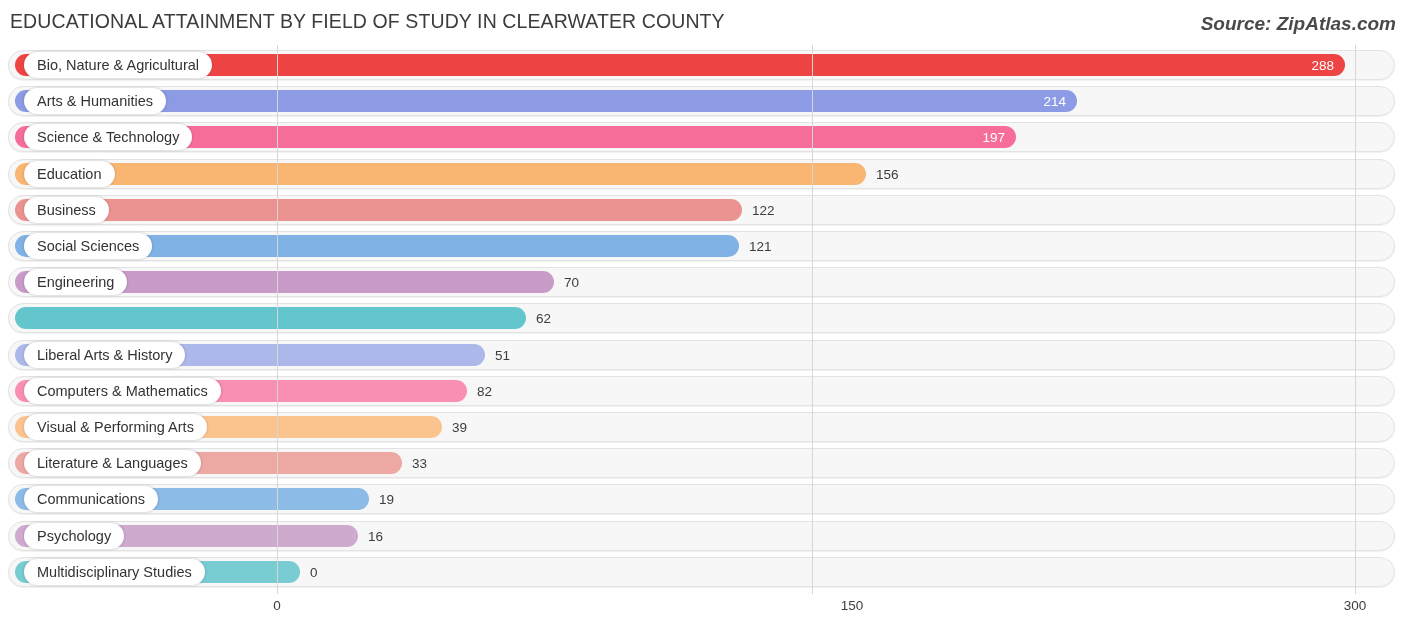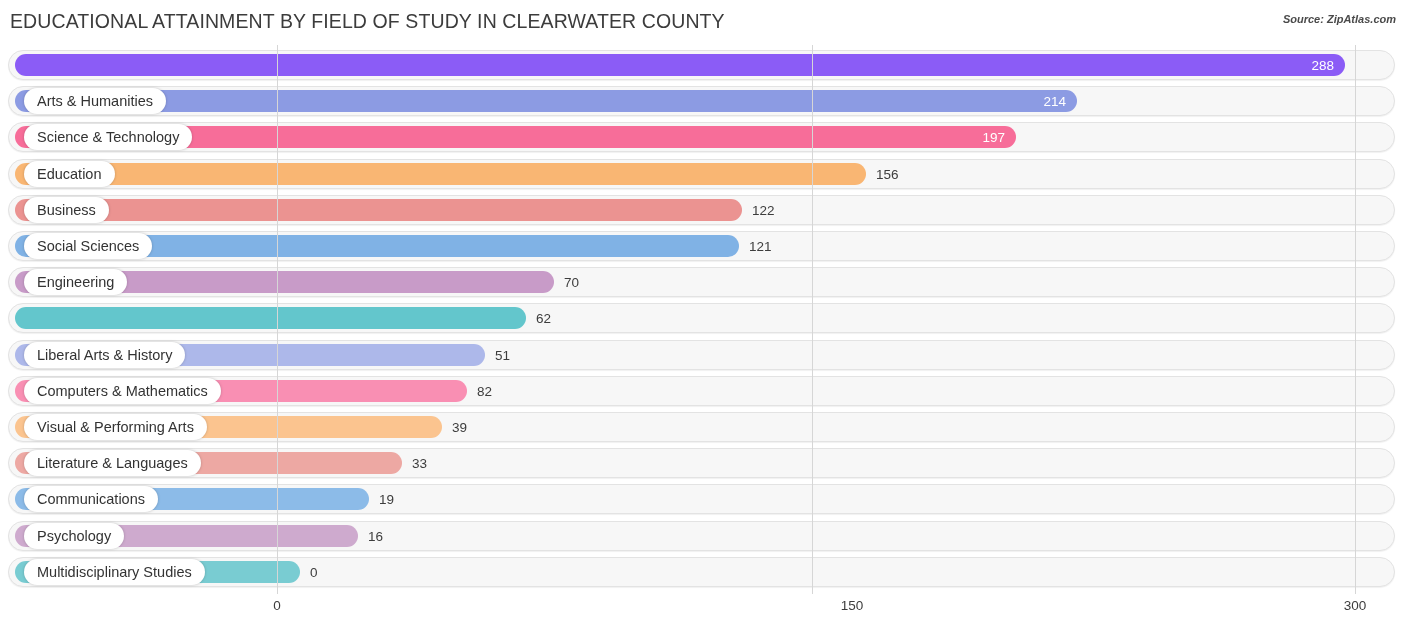--- a/index.html
+++ b/index.html
@@ -35,21 +35,21 @@
     font-size: 19.5px;
     letter-spacing: 0.1px;
     color: #3c3c3c;
     font-weight: 400;
     white-space: nowrap;
   }
   .chart-source {
     position: absolute;
     right: 10px;
     top: 13px;
-    font-size: 11px;
+    font-size: 19px;
     font-style: italic;
     font-weight: bold;
     color: #4a4a4a;
     white-space: nowrap;
   }
 
   
   .plot {
     position: absolute;
     left: 0;
@@ -166,23 +166,24 @@
 
   <div class="header">
     <div class="chart-title">EDUCATIONAL ATTAINMENT BY FIELD OF STUDY IN CLEARWATER COUNTY</div>
     <div class="chart-source">Source: ZipAtlas.com</div>
   </div>
 
   <div class="plot">
     <div class="rows" id="rows-host">
         <div class="row" style="top: 5px;">
           <div class="track"></div>
-          <div class="bar" style="width: 1330px; background: #8b5cf6; text-align: center;">
+          <div class="bar" style="width: 1330px; background: #ef4444; text-align: center;">
             <span class="bar-value-in">288</span>
           </div>
+          <div class="cat-pill">Bio, Nature &amp; Agricultural</div>
         </div>
         <div class="row" style="top: 41.2px;">
           <div class="track"></div>
           <div class="bar" style="width: 1062px; background: rgb(140, 155, 227);">
             <span class="bar-value-in">214</span>
           </div>
           <div class="cat-pill">Arts &amp; Humanities</div>
         </div>
         <div class="row" style="top: 77.4px;">
           <div class="track"></div>

